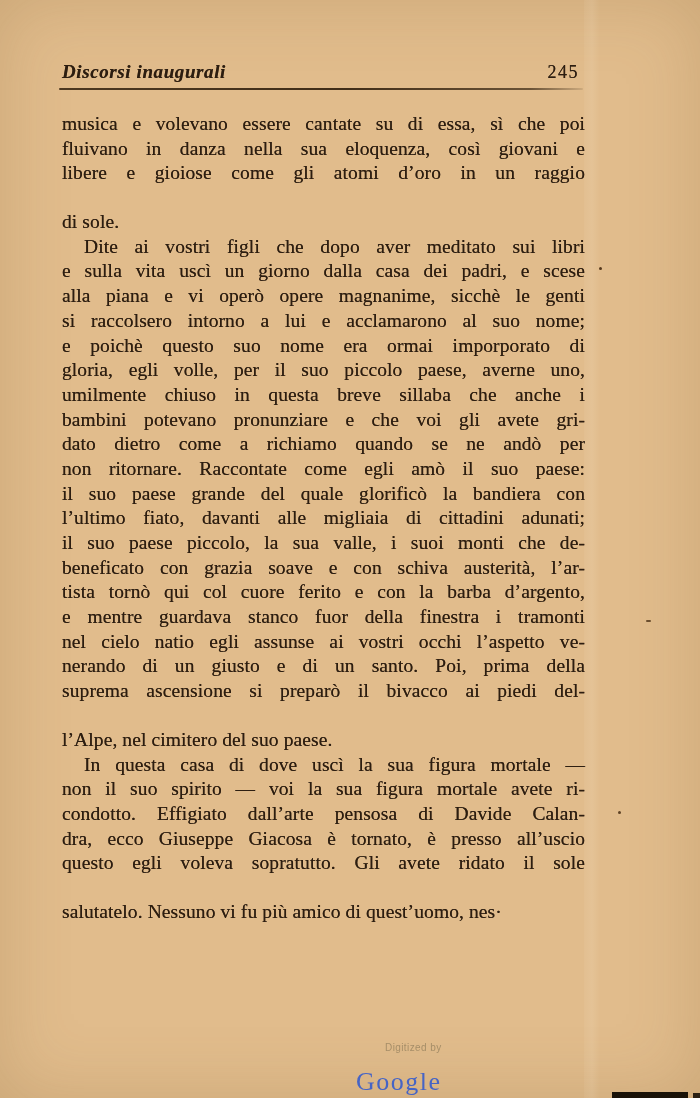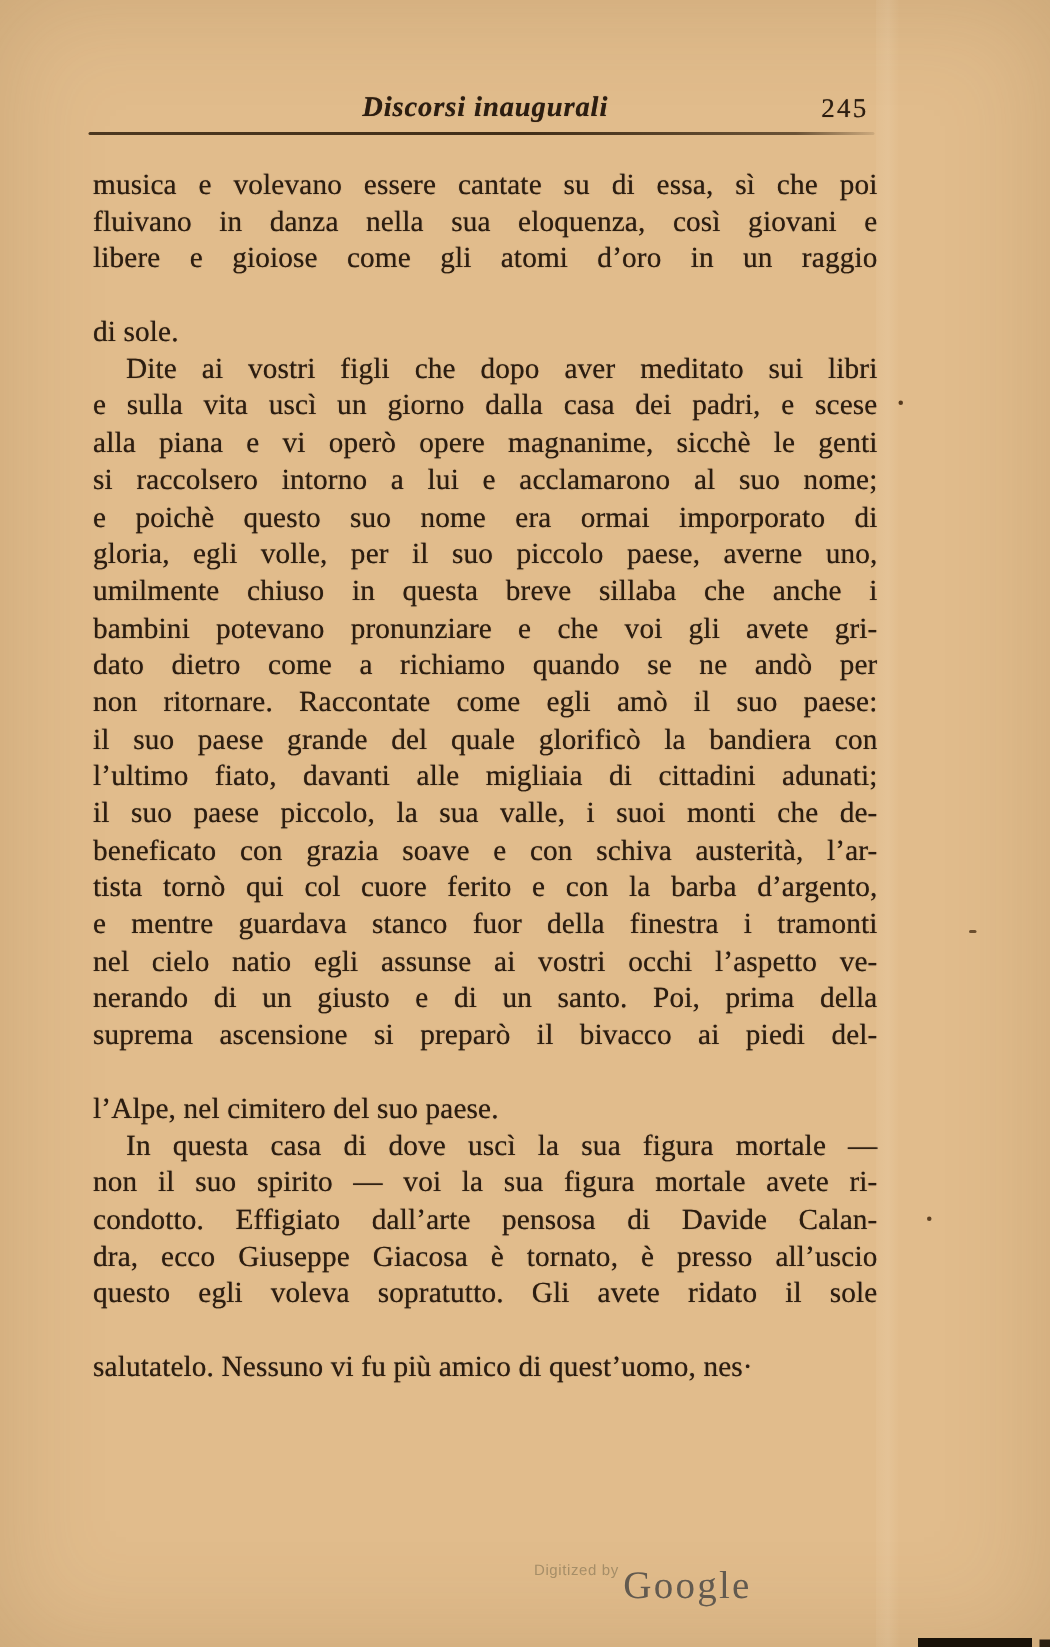--- a/index.html
+++ b/index.html
@@ -12,21 +12,21 @@
     width:700px;height:1098px;
     background:var(--bg);
     overflow:hidden;
     box-shadow:inset 0 0 70px rgba(125,90,45,.22);
     font-family:"Liberation Serif","DejaVu Serif",serif;
     color:var(--ink);
   }
   
   .header{position:absolute;top:61px;left:62px;width:523px;height:24px;}
   .running-title{
-    display:block;text-align:center;
+    display:block;
     font-style:italic;font-weight:700;font-size:19px;
     letter-spacing:.6px;
     text-shadow:0 0 .5px rgba(44,29,16,.75);
   }
   .page-number{
     position:absolute;top:1px;right:6px;
     font-weight:400;font-size:18px;letter-spacing:1.5px;
     text-shadow:0 0 .5px rgba(44,29,16,.75);
   }
   .rule{
@@ -48,30 +48,31 @@
     text-align-last:justify;
     text-justify:inter-word;
     white-space:normal;
   }
   .line.end{text-align-last:left;margin-top:24px;}
   .line.indent{text-indent:22px;}
   .line i{font-style:italic;}
   
   .watermark{
     position:absolute;left:356px;top:1042px;
-    display:flex;align-items:flex-start;gap:3px;
+    display:flex;align-items:flex-end;gap:14px;
     user-select:none;
+    flex-direction:column;
   }
   .wm-small{
     font-family:"Liberation Sans","DejaVu Sans",sans-serif;
     font-size:10px;color:#a68e68;letter-spacing:.4px;
   }
   .wm-logo{
     font-family:"Liberation Serif","DejaVu Serif",serif;
-    font-size:26px;color:#404040;letter-spacing:1.5px;
+    font-size:26px;color:#1d4ed8;letter-spacing:1.5px;
     opacity:.78;
   }
   
   .fold{
     position:absolute;left:584px;top:0;width:16px;height:100%;
     background:linear-gradient(to right,rgba(255,248,235,.05),rgba(255,248,235,.11),rgba(255,248,235,0));
     pointer-events:none;
   }
   .scan-bar{position:absolute;left:612px;top:1092px;width:76px;height:6px;background:#191208;}
   .scan-bar2{position:absolute;left:693px;top:1093px;width:7px;height:5px;background:#2b2013;}

